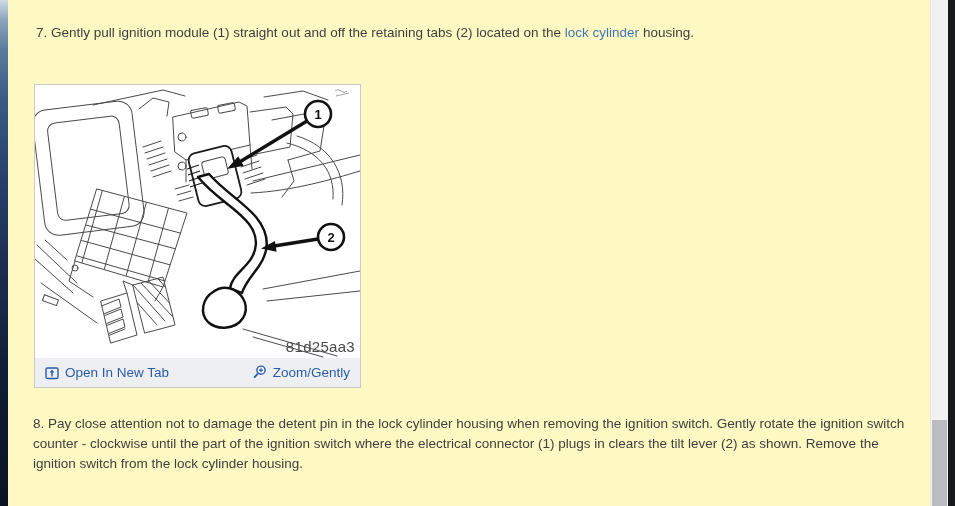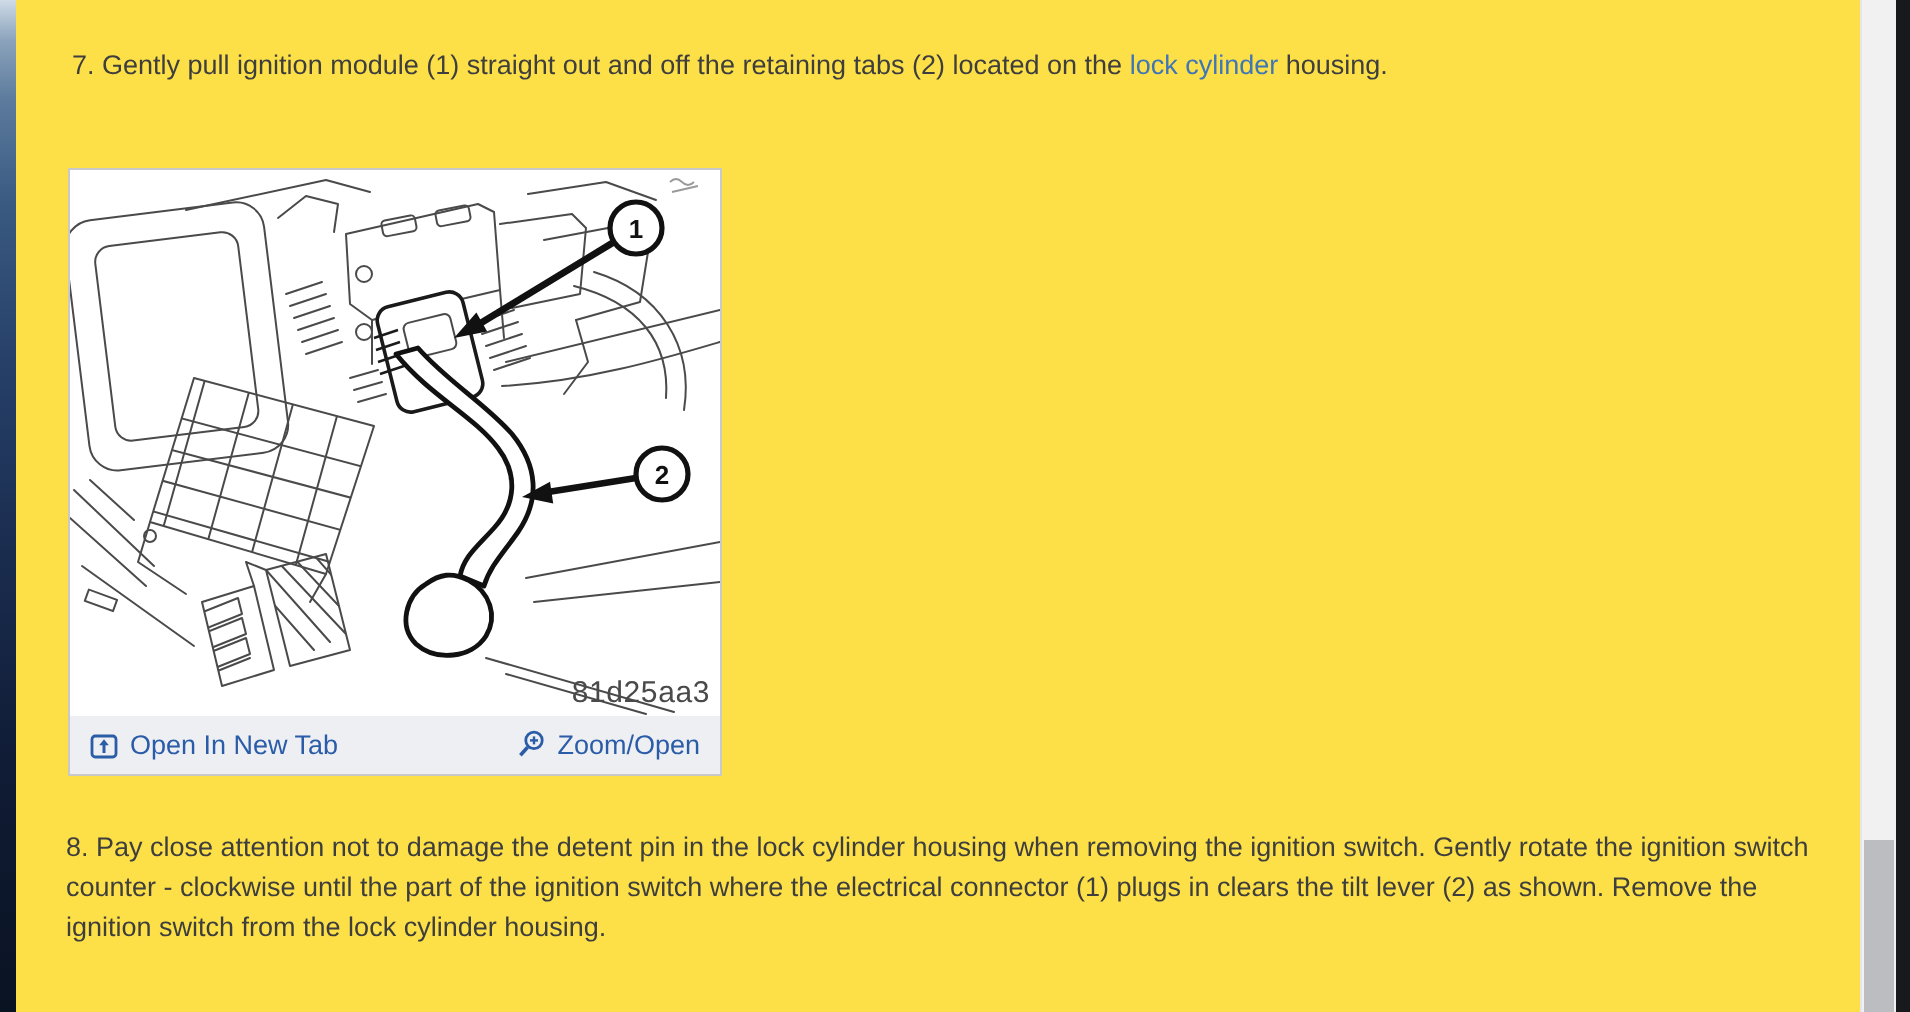--- a/index.html
+++ b/index.html
@@ -1,20 +1,20 @@
 <!DOCTYPE html>
 <html><head>
 <meta charset="utf-8">
 <style>
   html,body{margin:0;padding:0;}
   body{
     width:955px;height:506px;overflow:hidden;background:#ffffff;
     font-family:"Liberation Sans", sans-serif;
   }
-  .screen{position:relative;width:955px;height:506px;background:#fde047;}
+  .screen{position:relative;width:955px;height:506px;background:#fef9c3;}
 
   
   .left-edge{
     position:absolute;left:0;top:0;width:8px;height:506px;
     background:linear-gradient(180deg,#cfdbe6 0%,#8ba3bc 4%,#5b7a9c 10%,#3a5a82 20%,
       #27416a 35%,#1a2c4e 55%,#101c36 75%,#0a1322 100%);
   }
   .right-edge{position:absolute;left:948px;top:0;width:7px;height:506px;background:#17191d;}
   .scroll-track{
     position:absolute;left:930px;top:0;width:18px;height:506px;
@@ -175,21 +175,21 @@
         </svg>
         <span>Open In New Tab</span>
       </a>
       <a class="fig-link">
         <svg width="15" height="15" viewBox="0 0 15 15">
           <circle cx="9" cy="5.2" r="4.1" fill="none" stroke="#2b5ca8" stroke-width="1.4"></circle>
           <line x1="9" y1="3.2" x2="9" y2="7.2" stroke="#2b5ca8" stroke-width="1.2"></line>
           <line x1="7" y1="5.2" x2="11" y2="5.2" stroke="#2b5ca8" stroke-width="1.2"></line>
           <line x1="5.8" y1="8.6" x2="2.2" y2="12.6" stroke="#2b5ca8" stroke-width="1.8"></line>
         </svg>
-        <span>Zoom/Open</span>
+        <span>Zoom/Gently</span>
       </a>
     </div>
   </figure>
 
   <p class="step step8">8. Pay close attention not to damage the detent pin in the lock cylinder housing when removing the ignition switch. Gently rotate the ignition switch counter - clockwise until the part of the ignition switch where the electrical connector (1) plugs in clears the tilt lever (2) as shown. Remove the ignition switch from the lock cylinder housing.</p>
 
   <div class="scroll-track">
     <div class="scroll-thumb"></div>
   </div>
   <div class="right-edge"></div>

